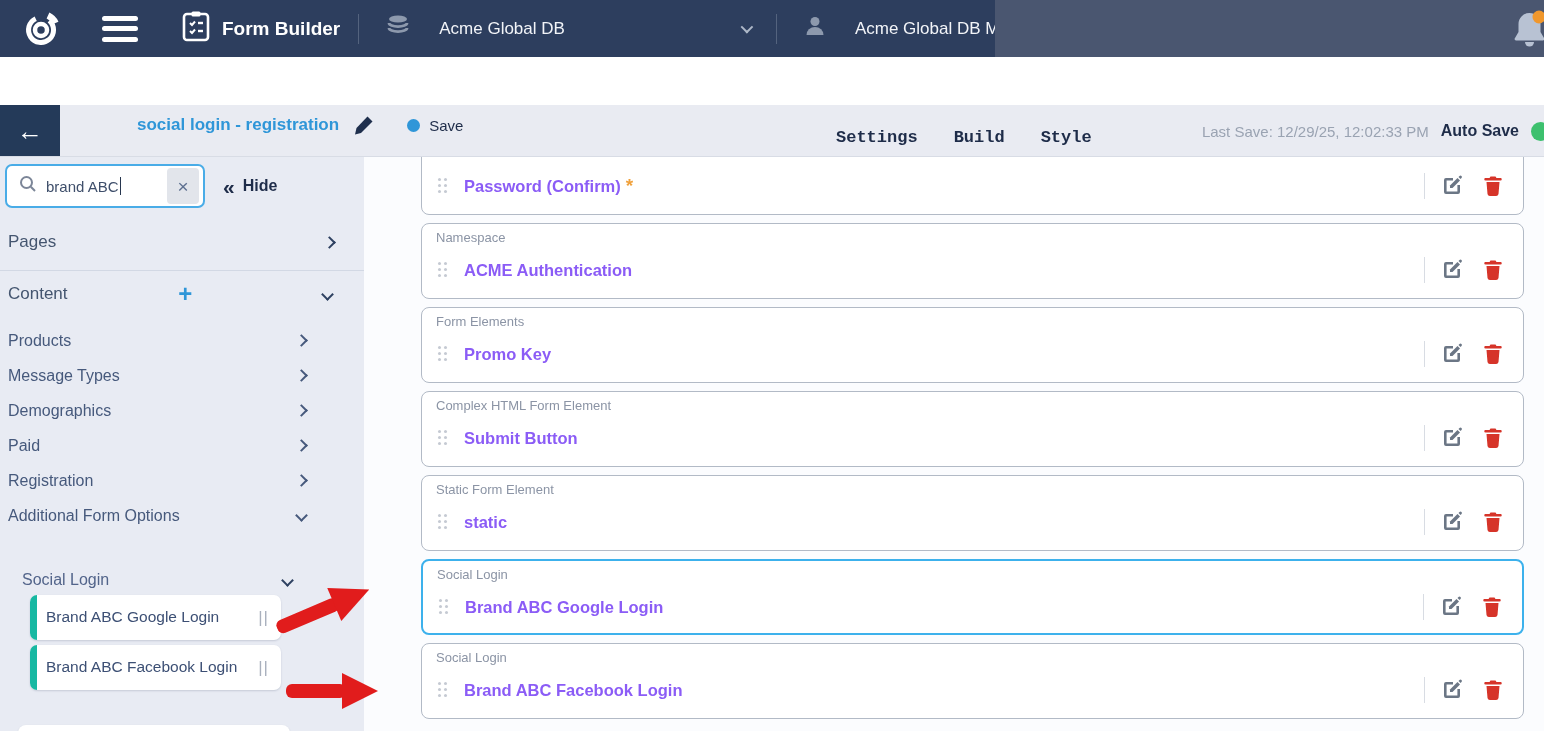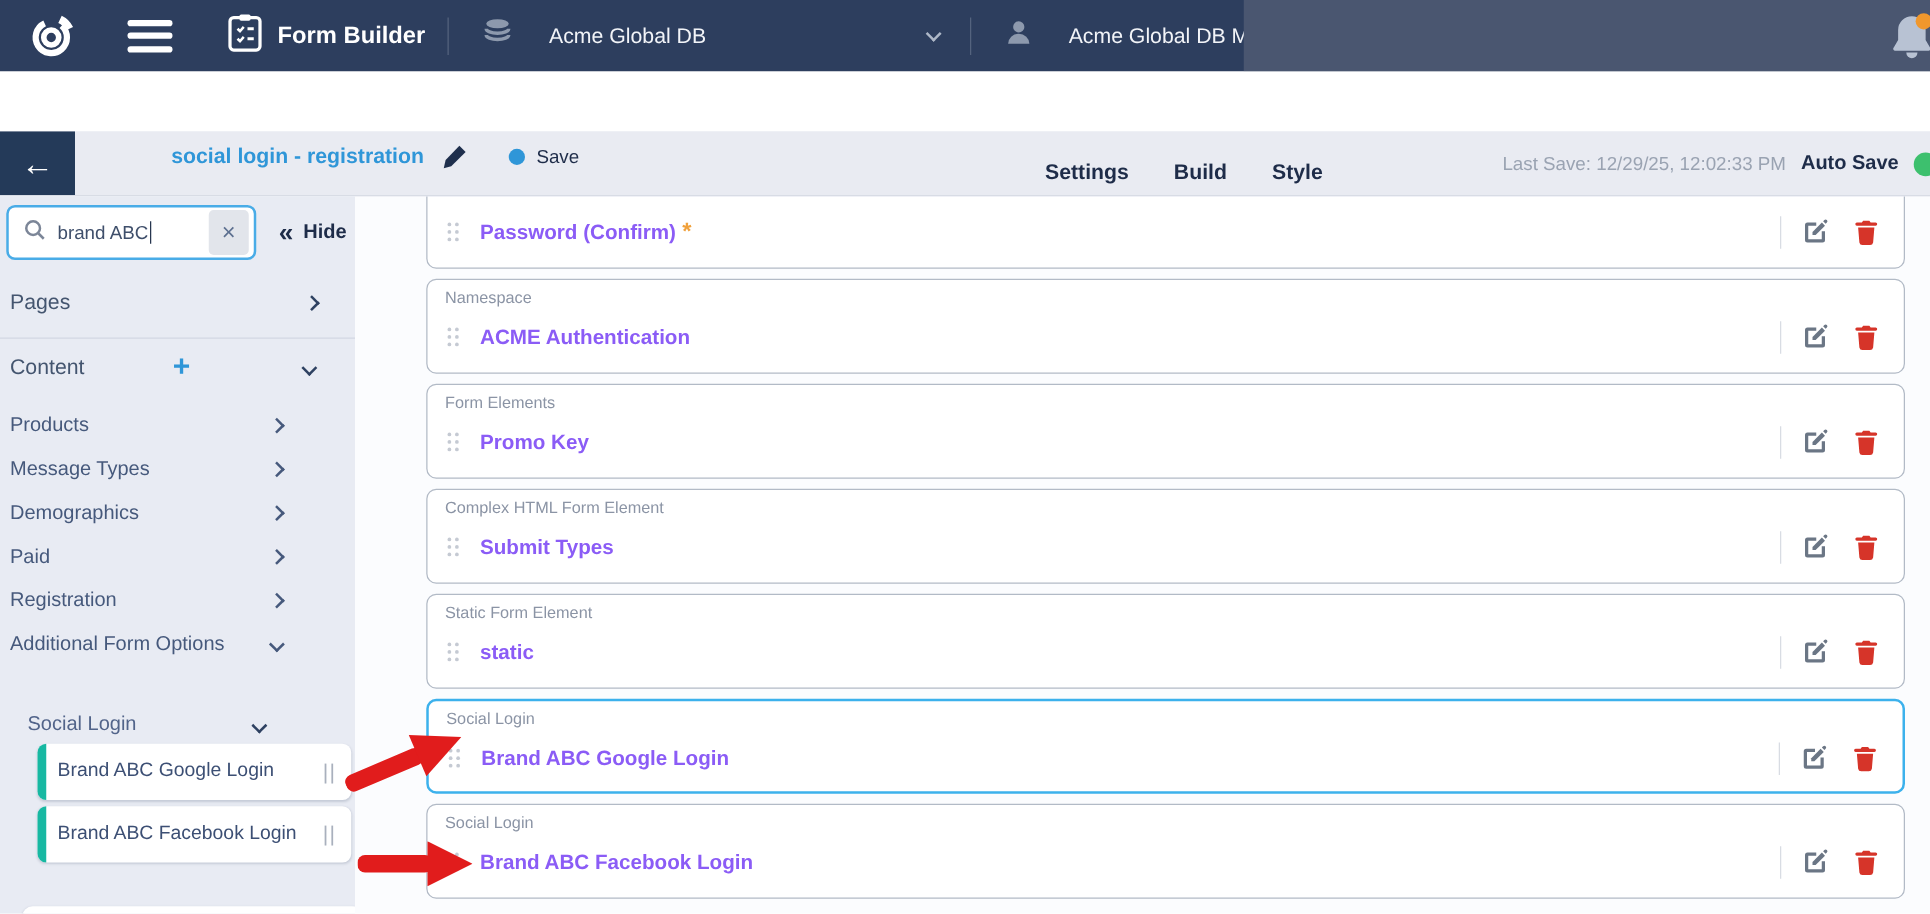--- a/index.html
+++ b/index.html
@@ -27,32 +27,32 @@
   
   .page-header { position:relative; height:52px; background:var(--header-bg,#e9ebf2); border-bottom:1px solid #d8dce5; overflow:hidden; }
   .back-btn { position:absolute; left:0; top:0; width:60px; height:52px; background:var(--back-bg,#243a59); color:#fff; font-size:26px; border:none; cursor:pointer; line-height:52px; }
   .title-group { position:absolute; left:137px; top:0; height:40px; display:flex; align-items:center; gap:14px; }
   .form-title { color:var(--accent,#2f96d8); font-size:17px; font-weight:700; }
   .pencil-btn { background:none; border:none; cursor:pointer; display:flex; align-items:center; }
   .status-wrap { display:flex; align-items:center; gap:9px; margin-left:18px; }
   .status-dot { width:13px; height:13px; border-radius:50%; background:var(--accent,#2f96d8); }
   .status-label { color:#1e2c49; font-size:15px; }
   .tabs { position:absolute; left:818px; top:0; height:52px; display:flex; }
-  .tab { height:68px; display:flex; align-items:center; padding:0 18px; font-size:17px; font-weight:600; color:#1e2c49; border:none; background:none; cursor:pointer; border-bottom:3px solid transparent; }
+  .tab { height:68px; display:flex; align-items:center; padding:0 18px; font-size:17px; font-weight:600; color:#1e2c49; border:none; background:none; cursor:pointer; border-bottom:3px solid transparent;font-family:Liberation Mono, monospace; }
   .tab.active { border-bottom-color:var(--accent,#2f96d8); }
   .save-group { position:absolute; right:8px; top:0; height:52px; display:flex; align-items:center; gap:12px; }
   .last-save { color:#9aa3b2; font-size:15px; }
   .auto-save { color:#1e2c49; font-size:16px; font-weight:600; }
   .green-dot { width:19px; height:19px; border-radius:50%; background:var(--green,#3dc06e); margin-right:-14px; }
 
   
   .app-body { display:flex; height:574px; }
 
   
-  .sidebar { position:relative; width:284px; height:100%; background:var(--sidebar-bg,#e8ebf3); overflow:hidden; flex:none; }
+  .sidebar { position:relative; width:364px; height:100%; background:var(--sidebar-bg,#e8ebf3); overflow:hidden; flex:none; }
   .search-row { display:flex; align-items:center; padding:7px 0 0 5px; }
   .search-box { position:relative; width:200px; height:44px; background:#fff; border:2px solid #49ace7; border-radius:7px; display:flex; align-items:center; padding:0 4px 0 12px; cursor:text; }
   .search-box .mag { flex:none; }
   .search-value { margin-left:9px; font-size:15px; color:#3f4f6b; white-space:nowrap; }
   .caret { width:1px; height:18px; background:#27364f; margin-left:1px; }
   .clear-btn { margin-left:auto; width:32px; height:36px; background:#e2e5eb; border:none; border-radius:4px; color:#5d7090; font-size:19px; cursor:pointer; line-height:1; }
   .hide-btn { margin-left:18px; background:none; border:none; display:flex; align-items:center; gap:8px; cursor:pointer; color:#1e2c49; }
   .hide-chev { font-size:21px; font-weight:700; line-height:1; }
   .hide-label { font-size:16px; font-weight:600; }
   .pages-row { margin-top:16px; height:36px; display:flex; align-items:center; padding:0 30px 0 8px; cursor:pointer; }
@@ -368,21 +368,21 @@
       <div class="card-label">Complex HTML Form Element</div>
       <div class="card-row">
         <span class="drag-handle">
             <i></i>
             <i></i>
             <i></i>
             <i></i>
             <i></i>
             <i></i>
           </span>
-        <span class="card-name">Submit Types</span>
+        <span class="card-name">Submit Button</span>
         <span class="row-spacer"></span>
         <span class="row-divider"></span>
         <button class="icon-btn edit">
           <svg width="22" height="22" viewBox="0 0 22 22">
               <path d="M3 5 a2 2 0 0 1 2-2 h7 v2.6 H5.6 V16.4 H16.4 V10 H19 v7 a2 2 0 0 1 -2 2 H5 a2 2 0 0 1 -2-2 z" fill="#6b7685"></path>
               <path d="M9 10.5 L16.5 3 l2.5 2.5 L11.5 13 H9 z" fill="#6b7685"></path>
               <path d="M17.5 2 l1-1 a1.4 1.4 0 0 1 2 2 l-1 1 z" fill="#6b7685"></path>
             </svg>
         </button>
         <button class="icon-btn trash">

